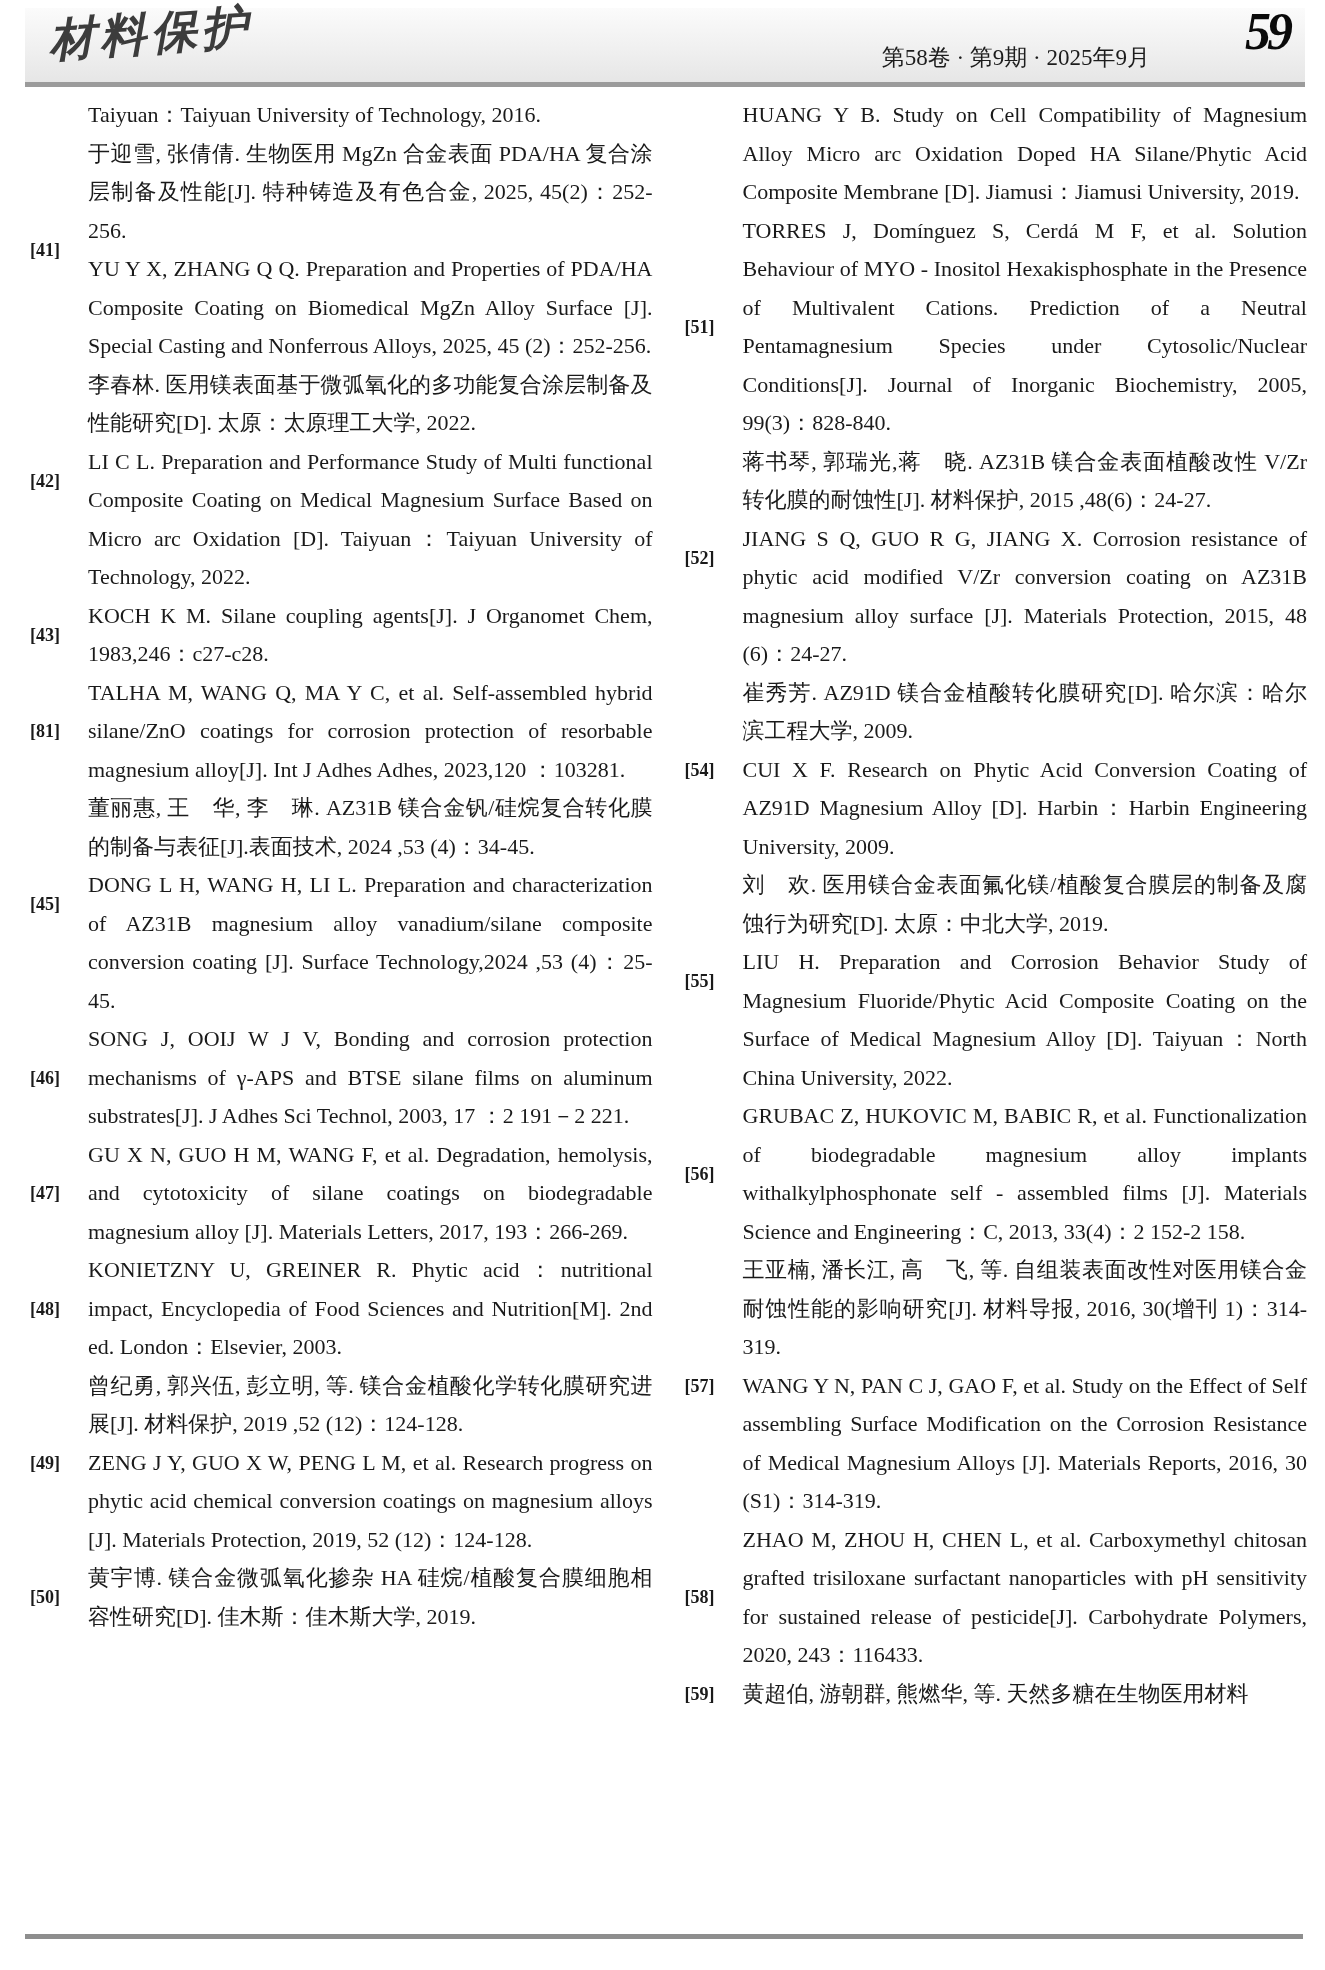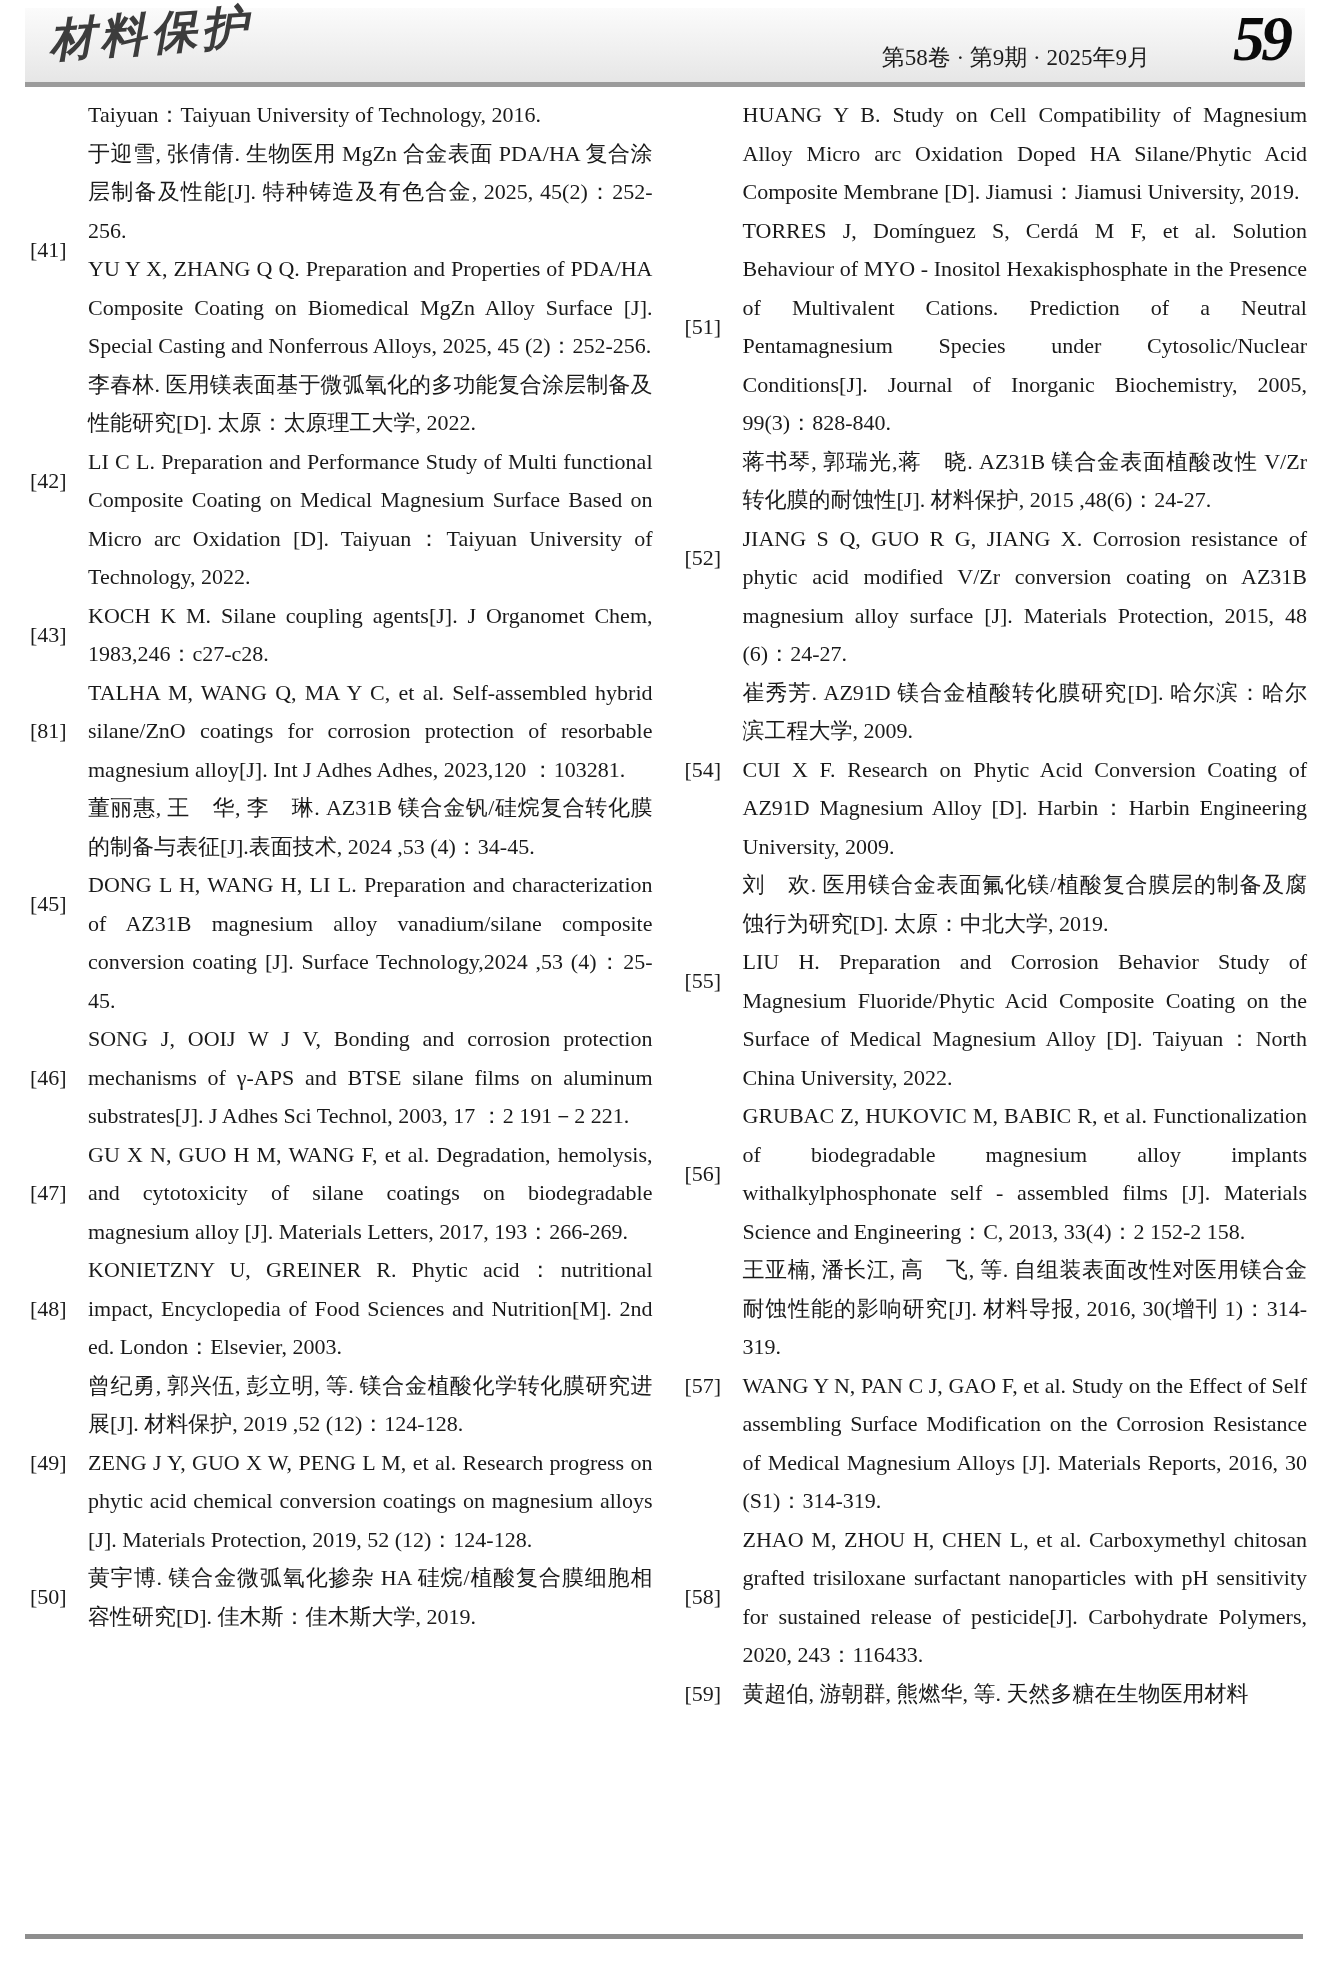--- a/index.html
+++ b/index.html
@@ -23,33 +23,34 @@
     color: #3c3c3c; letter-spacing: 5px;
     transform: rotate(-4deg); transform-origin: left bottom;
     white-space: nowrap;
   }
   .issue-info {
     position: absolute; right: 155px; bottom: 9px;
     font-size: 23px; color: #1c1c1c; white-space: nowrap;
   }
   .page-number {
     position: absolute; right: 16px; top: -6px;
-    font-size: 64px; font-weight: 900; font-style: italic;
+    font-size: 52px; font-weight: 900; font-style: italic;
     color: #0a0a0a; letter-spacing: -4px;
   }
   .content {
     position: absolute; top: 96px; left: 30px; right: 18px;
     display: flex; gap: 32px;
   }
   .ref-column { flex: 1 1 0; min-width: 0; }
   .ref-entry { display: flex; align-items: center; }
   .ref-num {
     flex: 0 0 58px;
-    font-size: 22px; line-height: 38.5px;
+    font-size: 18px; line-height: 38.5px;
     white-space: nowrap;
+    font-weight: bold;
   }
   .ref-text { flex: 1 1 auto; min-width: 0; }
   .ref-text p {
     margin: 0;
     font-size: 22px; line-height: 38.5px;
     text-align: justify;
   }
   .footer-line {
     position: absolute; left: 25px; right: 22px; top: 1934px;
     height: 5px; background: #8e8e8e;

